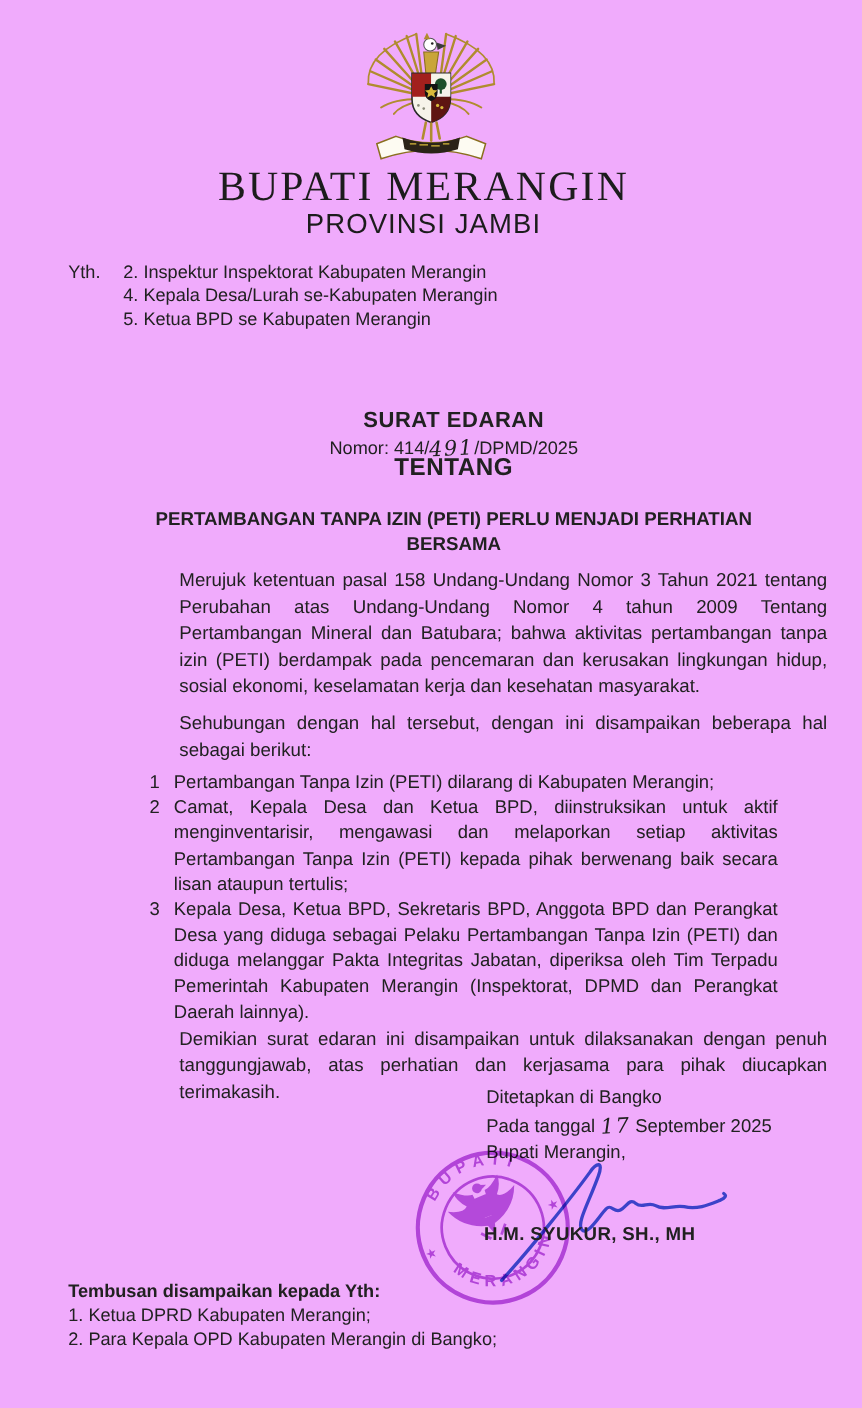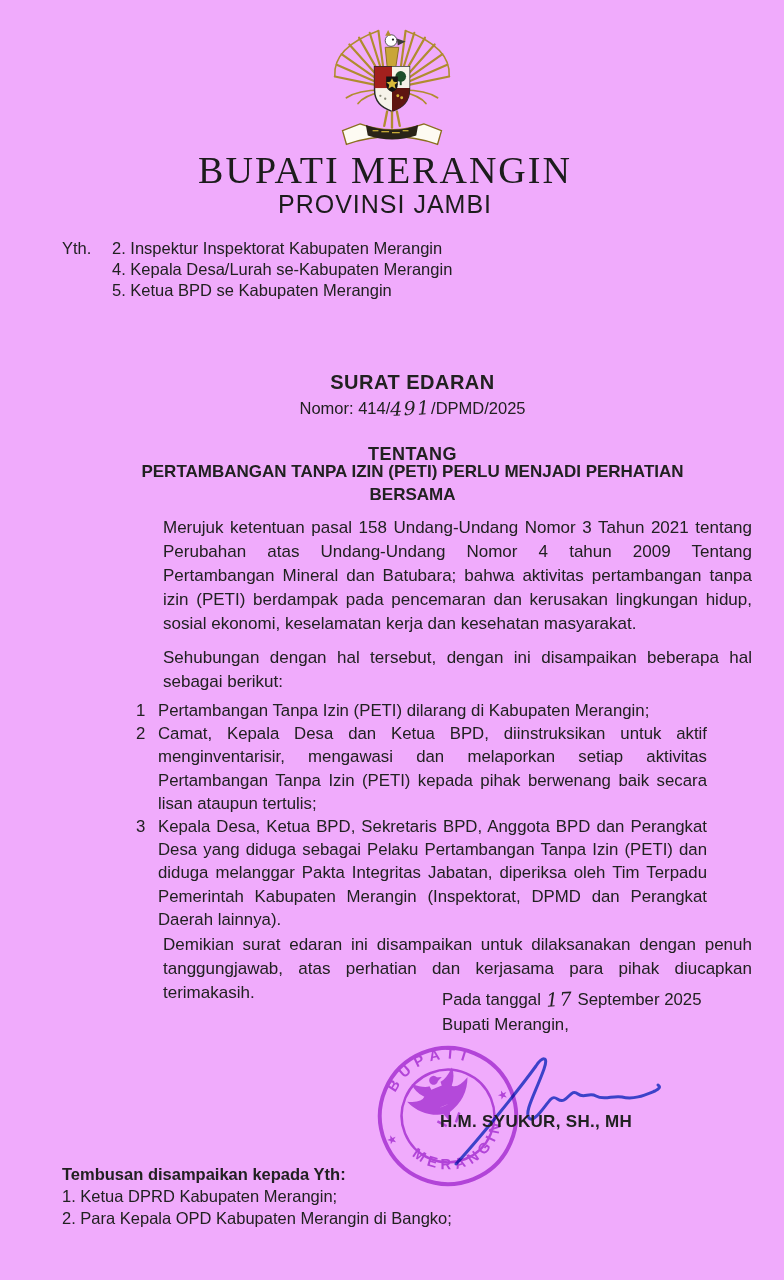--- a/index.html
+++ b/index.html
@@ -19,21 +19,21 @@
     font-weight:normal;font-size:25px;letter-spacing:1px;color:#1c1c1c;
   }
   
   .addressees{position:absolute;left:62px;top:238px;font-size:16.5px;line-height:21px;}
   .addressees .yth{position:absolute;left:0;top:0;}
   .addressees .addr-list{position:absolute;left:50px;top:0;width:420px;white-space:nowrap;}
   
   .center-block{position:absolute;left:118px;width:589px;text-align:center;}
   .doc-title{top:371px;font-weight:bold;font-size:20px;letter-spacing:.5px;}
   .doc-number{top:396px;font-size:16.5px;}
-  .tentang{top:444px;font-weight:bold;font-size:18px;letter-spacing:.5px;}
+  .tentang{top:412px;font-weight:bold;font-size:22px;letter-spacing:.5px;}
   .subject{top:461px;font-weight:bold;font-size:17px;line-height:22.5px;}
   .hand{
     font-family:"DejaVu Serif",serif;font-style:italic;font-weight:400;
     display:inline-block;font-size:19px;letter-spacing:1.5px;
     transform:rotate(-3deg) translateY(1px);
   }
   
   .body-par{position:absolute;left:118px;width:589px;font-size:17px;line-height:24px;text-align:justify;margin-left:45px;}
   .para1{top:516px;}
   .para2{top:646px;}
@@ -154,20 +154,21 @@
     </div>
     <div class="point">
       <span class="point-num">3</span>
       <span class="point-text">Kepala Desa, Ketua BPD, Sekretaris BPD, Anggota BPD dan Perangkat Desa yang diduga sebagai Pelaku Pertambangan Tanpa Izin (PETI) dan diduga melanggar Pakta Integritas Jabatan, diperiksa oleh Tim Terpadu Pemerintah Kabupaten Merangin (Inspektorat, DPMD dan Perangkat Daerah lainnya).</span>
     </div>
   </div>
 
   <div class="body-par closing">Demikian surat edaran ini disampaikan untuk dilaksanakan dengan penuh tanggungjawab, atas perhatian dan kerjasama para pihak diucapkan terimakasih.</div>
 
   <div class="sig-block">
+    <div>Ditetapkan di Bangko</div>
     <div>
       <span>Pada tanggal</span>
       <span class="hand">17</span>
       <span>September 2025</span>
     </div>
     <div>Bupati Merangin,</div>
   </div>
 
   <svg class="stamp" viewBox="0 0 150 150" aria-hidden="true">
     <g transform="rotate(-22 75 75)" fill="none" stroke="#b44fd6">

